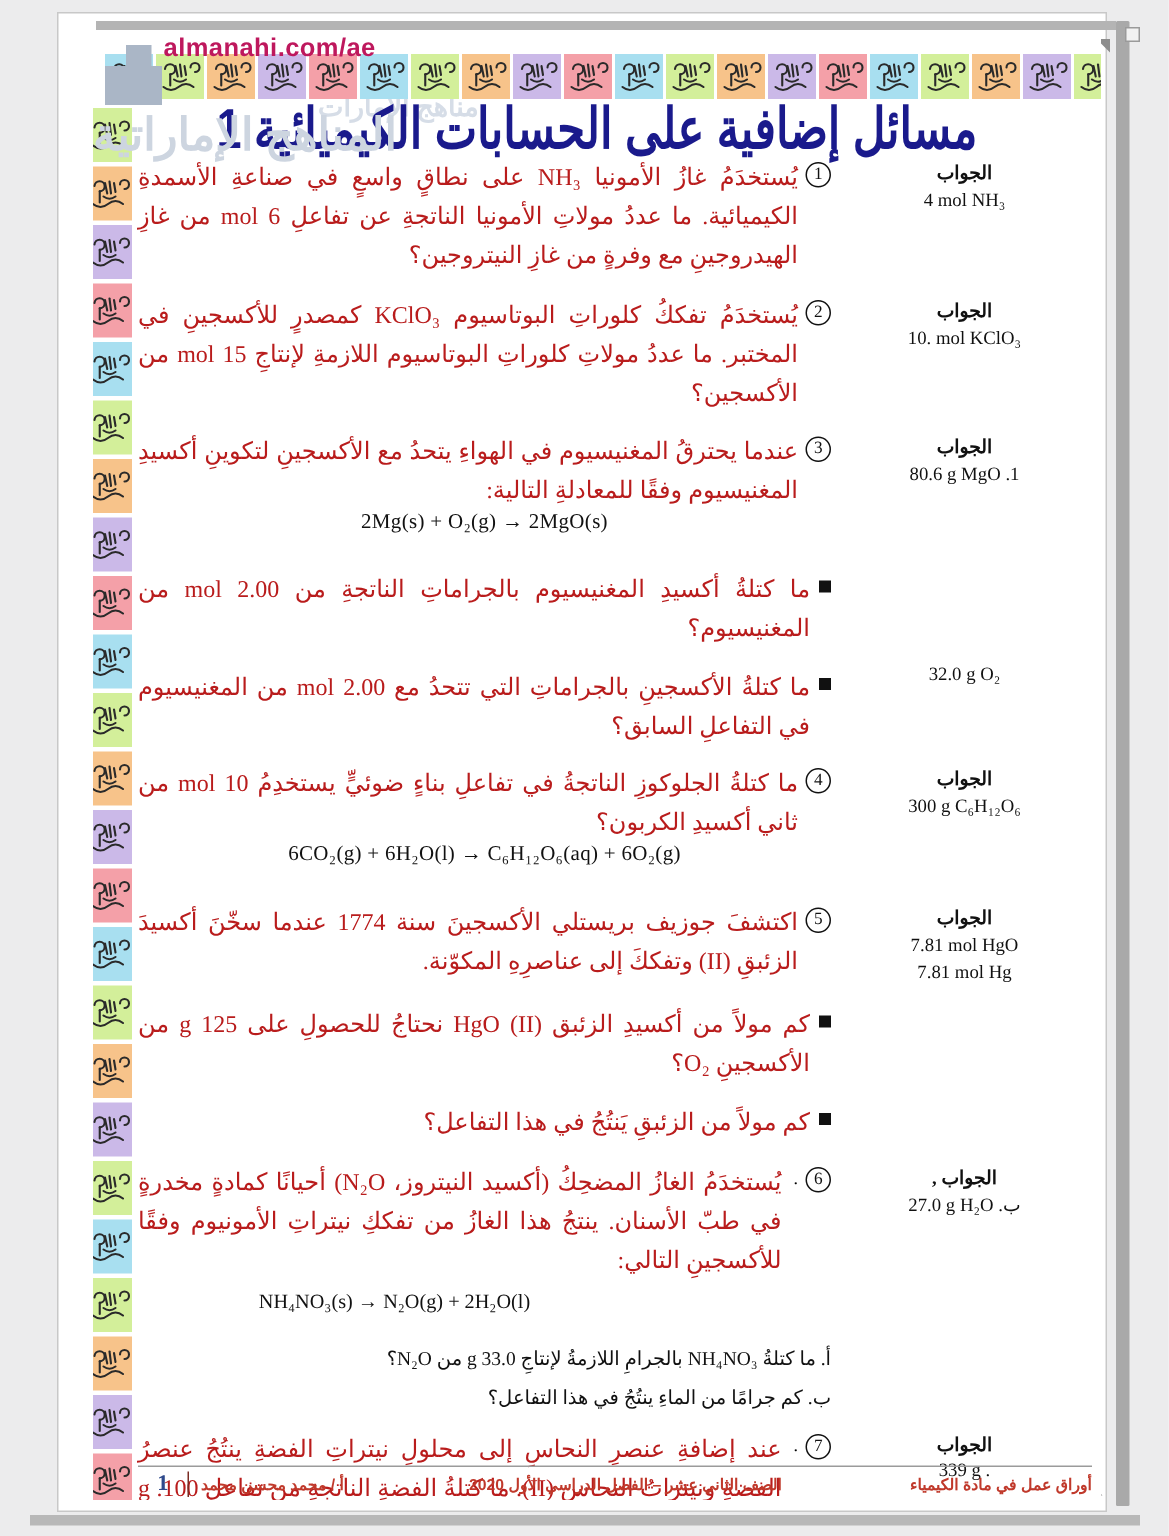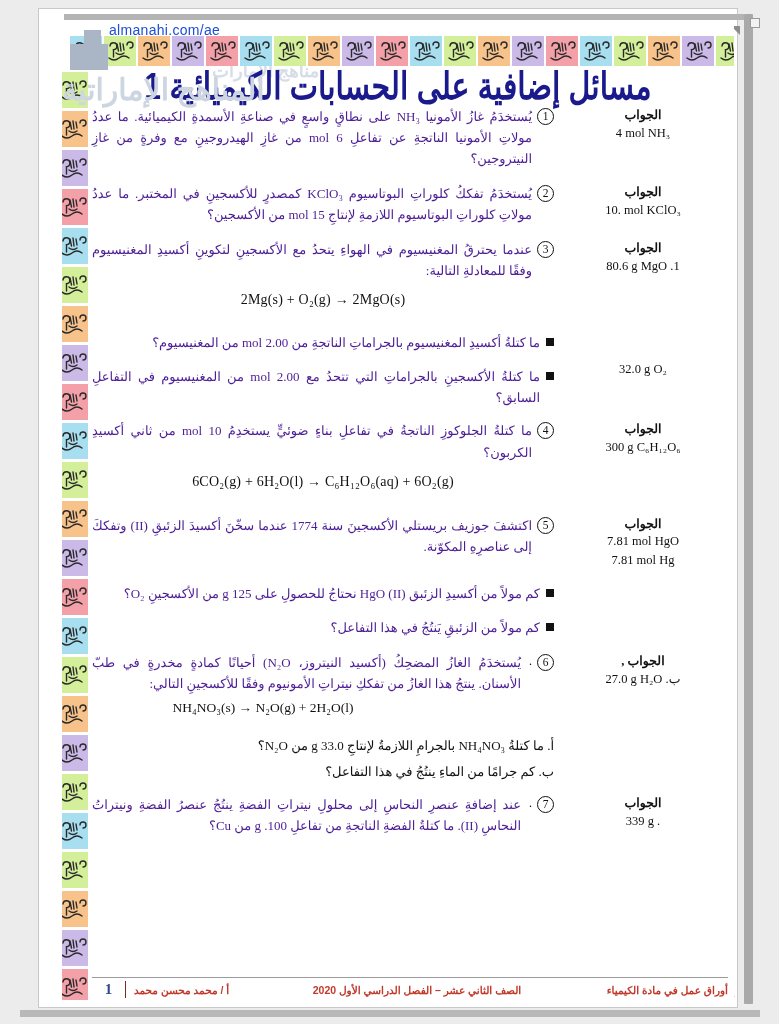--- a/index.html
+++ b/index.html
@@ -56,22 +56,22 @@
     position: absolute; left: 62px; top: 20px;
     width: 672px; height: 980px;
     background: #ffffff;
     overflow: hidden;
   }
 
   
   .wm-url {
     position: absolute; left: 47px; top: 2px;
     font-family: "Liberation Sans", sans-serif;
-    font-size: 14px; color: #1d4ed8; letter-spacing: .3px;
-    z-index: 40; white-space: nowrap;
+    font-size: 17px; color: #be185d; letter-spacing: .3px;
+    z-index: 40; white-space: nowrap; font-weight: bold;
   }
   .wm-logo {
     position: absolute; left: 8px; top: 10px;
     width: 46px; height: 58px; z-index: 39;
   }
   .wm-logo i {
     position: absolute; background: #aab6c6; display:block;
   }
   .wm-logo .b1 { left: 14px; top: 0;  width: 17px; height: 26px; }
   .wm-logo .b2 { left: 0;   top: 14px; width: 38px; height: 26px; }
@@ -145,28 +145,28 @@
   }
   .qnum {
     flex: none; width: 17px; height: 17px; margin-top: 2px;
     border: 1.3px solid #111; border-radius: 50%;
     font-size: 11.5px; line-height: 15px; text-align: center;
     font-family: "Liberation Serif", serif; color: #111;
     direction: ltr;
   }
   .qdot { flex: none; width: 6px; margin-top: 2px; font-size: 12px; }
   .qtext {
-    flex: 1; font-size: 13px; line-height: 1.62; color: #4c1d95;
+    flex: 1; font-size: 16px; line-height: 1.62; color: #b91c1c;
     text-align: justify; text-align-last: right;
   }
 
   .equation {
     text-align: center; direction: ltr;
     font-size: 14px; color: #111;
-    margin: 11px 0 11px 0; letter-spacing: .2px;
+    margin: 0 0 11px 0; letter-spacing: .2px;
   }
   .eq-inline {
     direction: ltr; font-size: 13.5px; color: #111;
     margin: 6px 0 4px 0; padding-right: 120px; text-align: center;
   }
 
   .bullet-line {
     display: flex; flex-direction: row; align-items: flex-start;
     gap: 6px; margin-top: 7px;
   }

